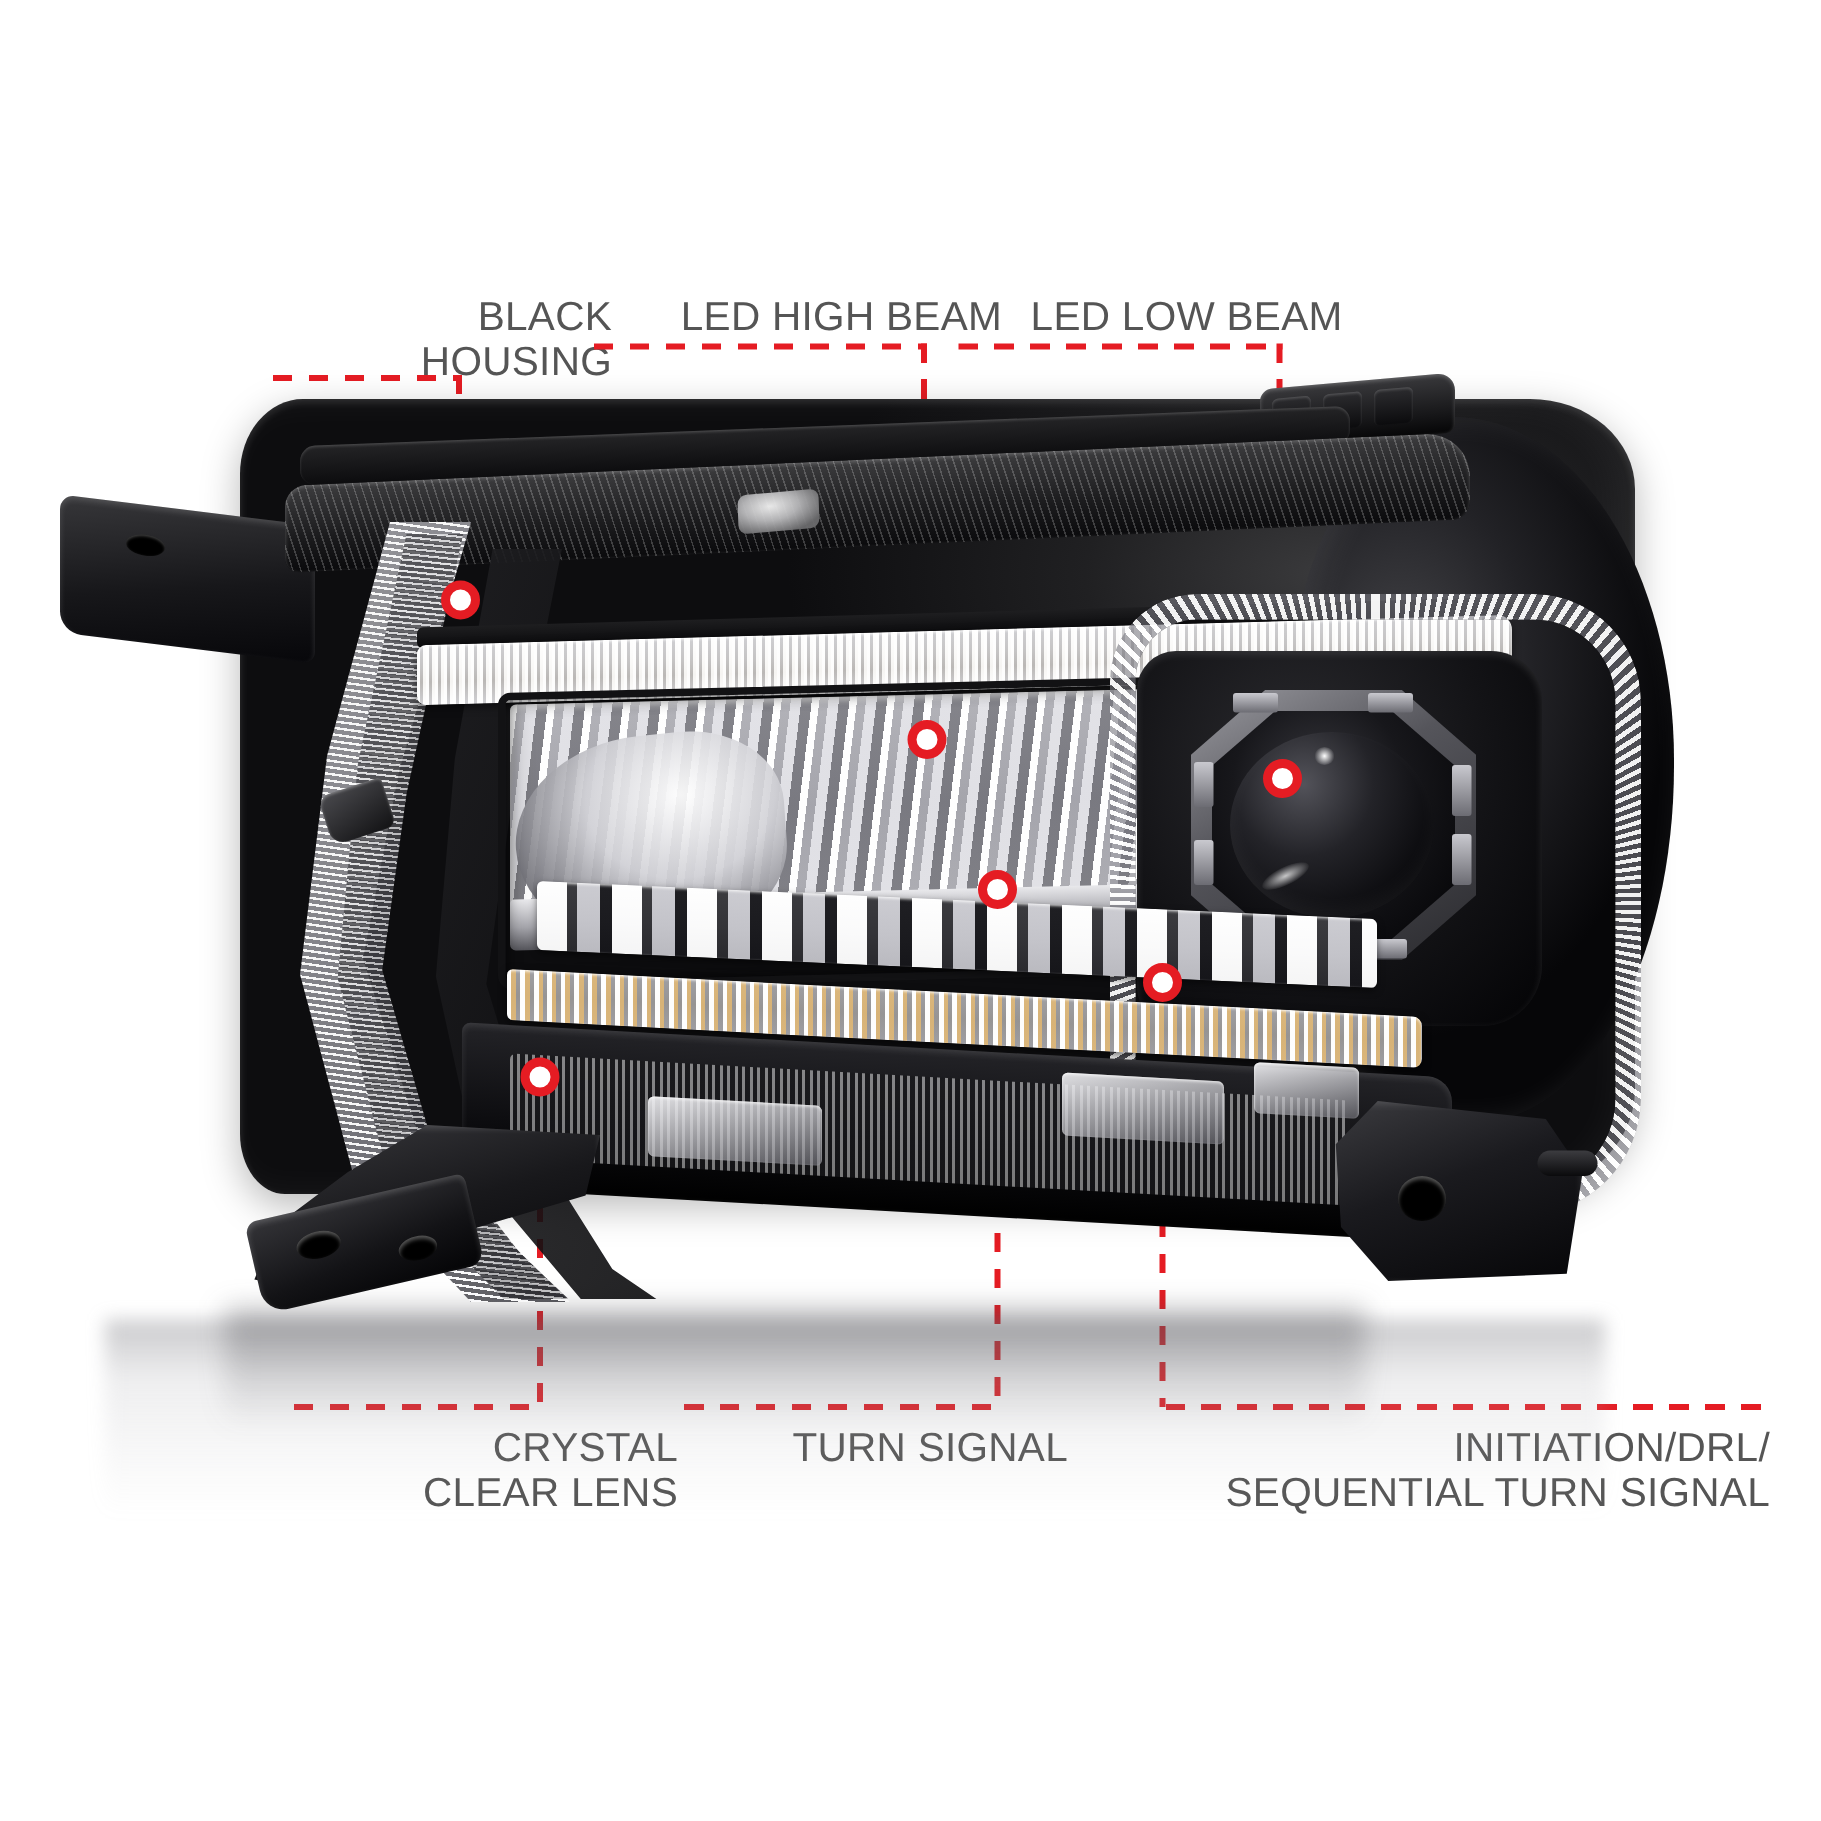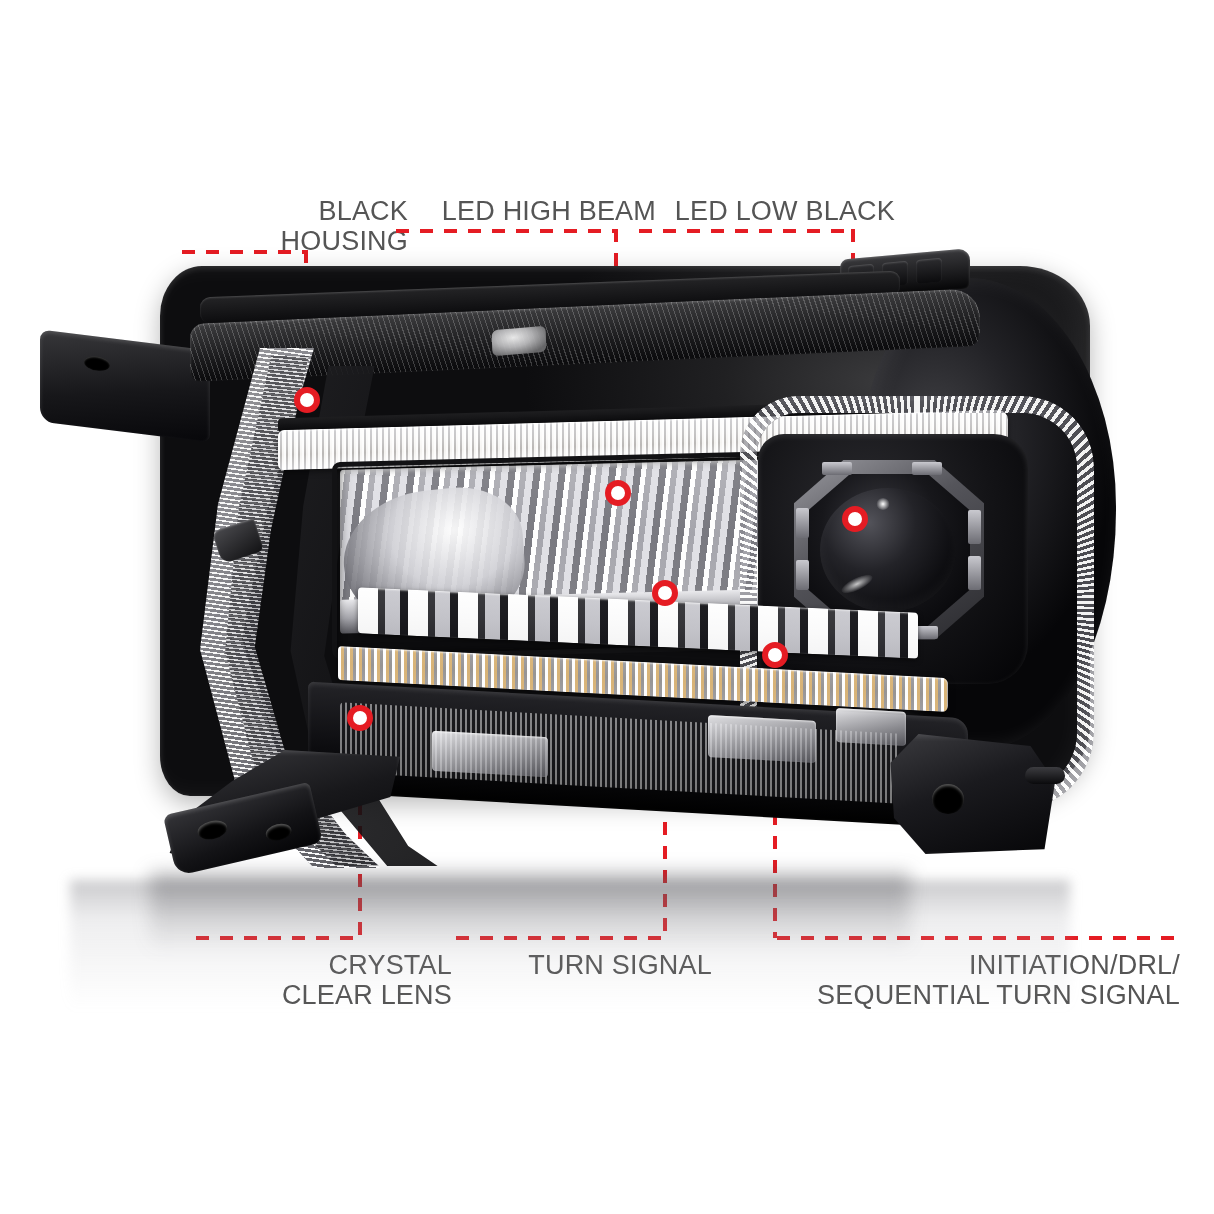--- a/index.html
+++ b/index.html
@@ -531,26 +531,26 @@
 
   <div class="reflection"></div>
   <div class="reflection2"></div>
 
   <div class="callout-label align-left" style="left:178px; top:196px; width:230px;">BLACK
 HOUSING</div>
   <div class="leader-h" style="left:182px; top:250px; width:126px;"></div>
   <div class="leader-v" style="left:304px; top:250px; height:152px;"></div>
   <div class="dot" style="left:294px; top:387px;"></div>
 
-  <div class="callout-label align-left" style="left:396px; top:196px; width:260px;">LED HIGH BEAM</div>
+  <div class="callout-label align-left" style="left:408px; top:196px; width:260px;">LED HIGH BEAM</div>
   <div class="leader-h" style="left:396px; top:229px; width:222px;"></div>
   <div class="leader-v" style="left:614px; top:229px; height:253px;"></div>
   <div class="dot" style="left:605px; top:480px;"></div>
 
-  <div class="callout-label align-left" style="left:635px; top:196px; width:260px;">LED LOW BLACK</div>
+  <div class="callout-label align-left" style="left:635px; top:196px; width:260px;">LED LOW BEAM</div>
   <div class="leader-h" style="left:639px; top:229px; width:216px;"></div>
   <div class="leader-v" style="left:851px; top:229px; height:278px;"></div>
   <div class="dot" style="left:842px; top:506px;"></div>
 
   <div class="callout-label align-left" style="left:192px; top:950px; width:260px;">CRYSTAL
 CLEAR LENS</div>
   <div class="leader-v" style="left:358px; top:730px; height:208px;"></div>
   <div class="leader-h" style="left:196px; top:936px; width:166px;"></div>
   <div class="dot" style="left:347px; top:705px;"></div>
 

